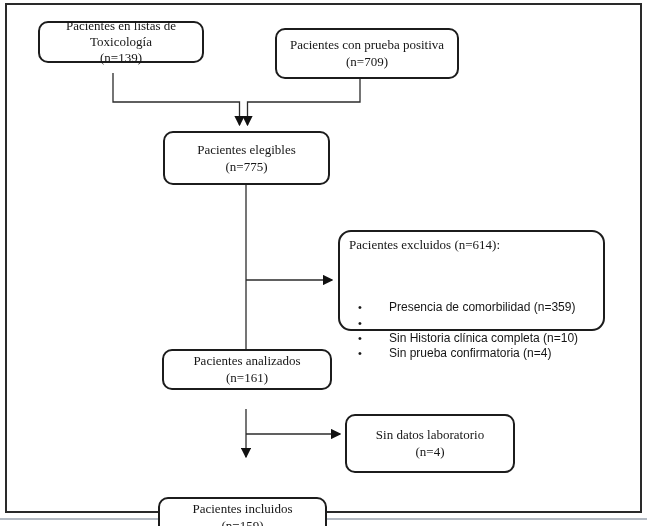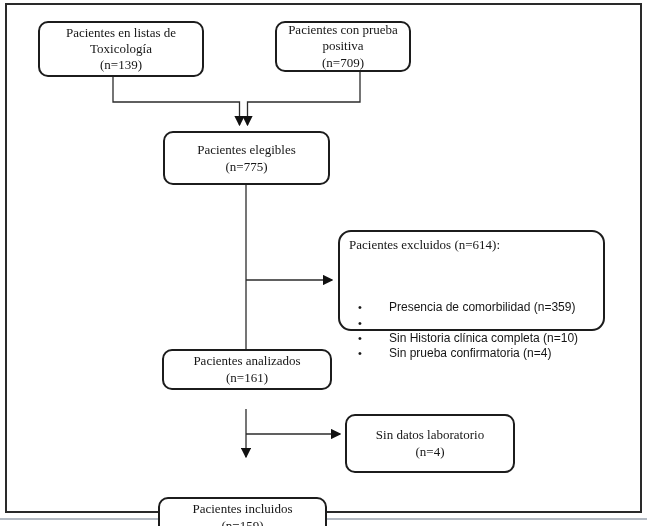--- a/index.html
+++ b/index.html
@@ -45,22 +45,22 @@
     flex-direction: column;
     align-items: center;
     justify-content: center;
     text-align: center;
     font-size: 13px;
     line-height: 1.22;
     padding: 2px 6px;
   }
   .node .n-line { margin-top: 1px; }
 
-  #box-toxicologia { left: 38px;  top: 21px;  width: 166px; height: 56px; }
-  #box-prueba      { left: 275px; top: 21px;  width: 136px; height: 51px; align-items: center; }
+  #box-toxicologia { left: 38px;  top: 21px;  width: 166px; height: 42px; }
+  #box-prueba      { left: 275px; top: 28px;  width: 184px; height: 51px; align-items: center; }
   #box-elegibles   { left: 163px; top: 131px; width: 167px; height: 54px; }
   #box-analizados  { left: 162px; top: 349px; width: 170px; height: 41px; }
   #box-sindatos    { left: 345px; top: 414px; width: 170px; height: 59px; }
   #box-incluidos   { left: 158px; top: 461px; width: 169px; height: 41px; margin-top: 36px; }
 
   #box-excluidos {
     left: 338px; top: 230px;
     width: 267px; height: 101px;
     border-radius: 13px;
     align-items: stretch;

